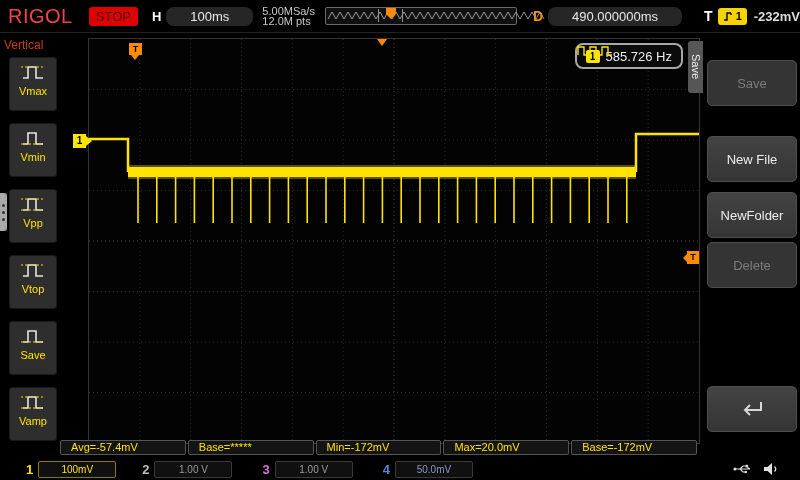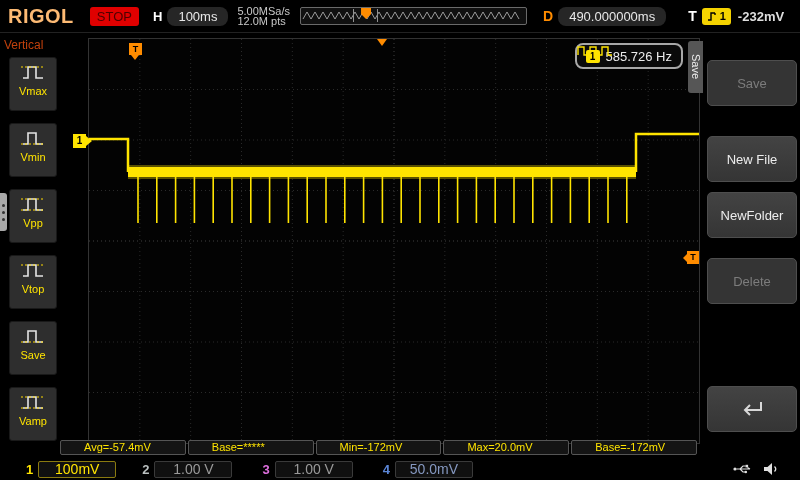--- a/index.html
+++ b/index.html
@@ -2,26 +2,26 @@
 <html><head>
 <meta charset="utf-8">
 <style>
   html,body{margin:0;padding:0;background:#000;}
   #screen{position:relative;width:800px;height:480px;background:#000;overflow:hidden;
           font-family:"Liberation Sans",sans-serif;-webkit-font-smoothing:antialiased;}
 
   
   .topbar{position:absolute;left:0;top:0;width:800px;height:32px;display:flex;align-items:center;
           background:#000;border-bottom:1px solid #222;}
-  .brand{margin-left:8px;color:#fdba74;font-size:20px;font-weight:bold;letter-spacing:.5px;}
+  .brand{margin-left:8px;color:#ef4444;font-size:20px;font-weight:normal;letter-spacing:.5px;}
   .stop-badge{margin-left:16px;background:#e00000;color:#4d0000;font-weight:normal;font-size:13px;
           padding:2px 7px;border-radius:3px;}
   .hlabel{margin-left:14px;color:#fff;font-weight:bold;font-size:13px;}
   .pillbox{margin-left:5px;background:#262626;border-radius:8px;color:#e8e8e8;font-size:13px;
-          padding:2px 11px;white-space:nowrap;}
+          padding:2px 24px;white-space:nowrap;}
   .ratestack{margin-left:9px;color:#c8c8c8;font-size:11px;line-height:10px;white-space:nowrap;}
   .membar{margin-left:10px;width:225px;height:16px;background:#101010;border:1px solid #6a6a6a;
           border-radius:2px;position:relative;}
   .membar svg{position:absolute;left:0;top:0;}
   .mem-tick{position:absolute;top:1px;width:1px;height:13px;background:#909090;}
   .mem-marker{position:absolute;left:60px;top:0;width:10px;height:11px;background:#ff8c00;
           clip-path:polygon(0 0,100% 0,100% 55%,50% 100%,0 55%);}
   .dlabel{margin-left:16px;color:#ff8c00;font-weight:bold;font-size:14px;}
   .tlabel{margin-left:22px;color:#fff;font-weight:bold;font-size:14px;}
   .trig-badge{margin-left:5px;background:#f5d300;border-radius:3px;height:17px;display:flex;
@@ -70,26 +70,26 @@
         color:#f0f0f0;font-size:11px;writing-mode:vertical-rl;display:flex;align-items:center;
         justify-content:center;border-radius:3px 0 0 3px;z-index:4;}
   .rbtn{position:absolute;left:707px;width:88px;height:44px;background:linear-gradient(#434343,#353535);
         border:1px solid #4e4e4e;border-radius:5px;color:#ededed;font-size:13px;display:flex;
         align-items:center;justify-content:center;cursor:pointer;}
   .rbtn.disabled{color:#7c7c7c;background:#343434;}
 
   
   .measures{position:absolute;left:60px;top:440px;width:637px;height:15px;display:flex;gap:2px;}
   .mbox{flex:1;background:#141414;border:1px solid #555;border-radius:2px;color:#ffe400;
-        font-size:11px;line-height:13px;padding-left:23px;white-space:nowrap;overflow:hidden;}
+        font-size:11px;line-height:13px;padding-left:10px;white-space:nowrap;overflow:hidden;}
   .chbar{position:absolute;left:0;top:459px;width:800px;height:20px;display:flex;align-items:center;}
   .ch{display:flex;align-items:center;gap:5px;cursor:pointer;}
   .ch-num{font-weight:bold;font-size:13px;}
   .ch-box{min-width:62px;height:15px;background:#101010;border:1px solid #3a3a3a;border-radius:2px;
-        font-size:14px;line-height:15px;text-align:center;padding:0 7px;white-space:nowrap;}
+        font-size:10px;line-height:15px;text-align:center;padding:0 7px;white-space:nowrap;}
   .sysicons{position:absolute;left:733px;top:461px;display:flex;gap:9px;align-items:center;}
 </style>
 </head>
 <body>
 
 <div id="screen">
 
   <div class="topbar">
     <span class="brand">RIGOL</span>
     <span class="stop-badge">STOP</span>
@@ -234,21 +234,21 @@
         <path d="M1 10 V2 H7 V10 H13 V2 H19 V10 H25 V2 H31 V10 H35" fill="none" stroke="#ffe400" stroke-width="1.4"></path>
       </svg>
       <span class="fb-val">585.726 Hz</span>
     </div>
   </div>
 
   <div class="save-tab">Save</div>
   <div class="rbtn disabled" style="top:60px">Save</div>
   <div class="rbtn" style="top:136px">New File</div>
   <div class="rbtn" style="top:192px">NewFolder</div>
-  <div class="rbtn disabled" style="top:258px">Delete</div>
+  <div class="rbtn disabled" style="top:242px">Delete</div>
   <div class="rbtn" style="top:386px">
     <svg width="30" height="22" viewBox="0 0 30 22">
       <path d="M24 4 V12 H9 M13 7 L8 12 L13 17" fill="none" stroke="#d8d8d8" stroke-width="2"></path>
     </svg>
   </div>
 
   <div class="measures">
     <div class="mbox">Avg=-57.4mV</div>
     <div class="mbox">Base=*****</div>
     <div class="mbox">Min=-172mV</div>

